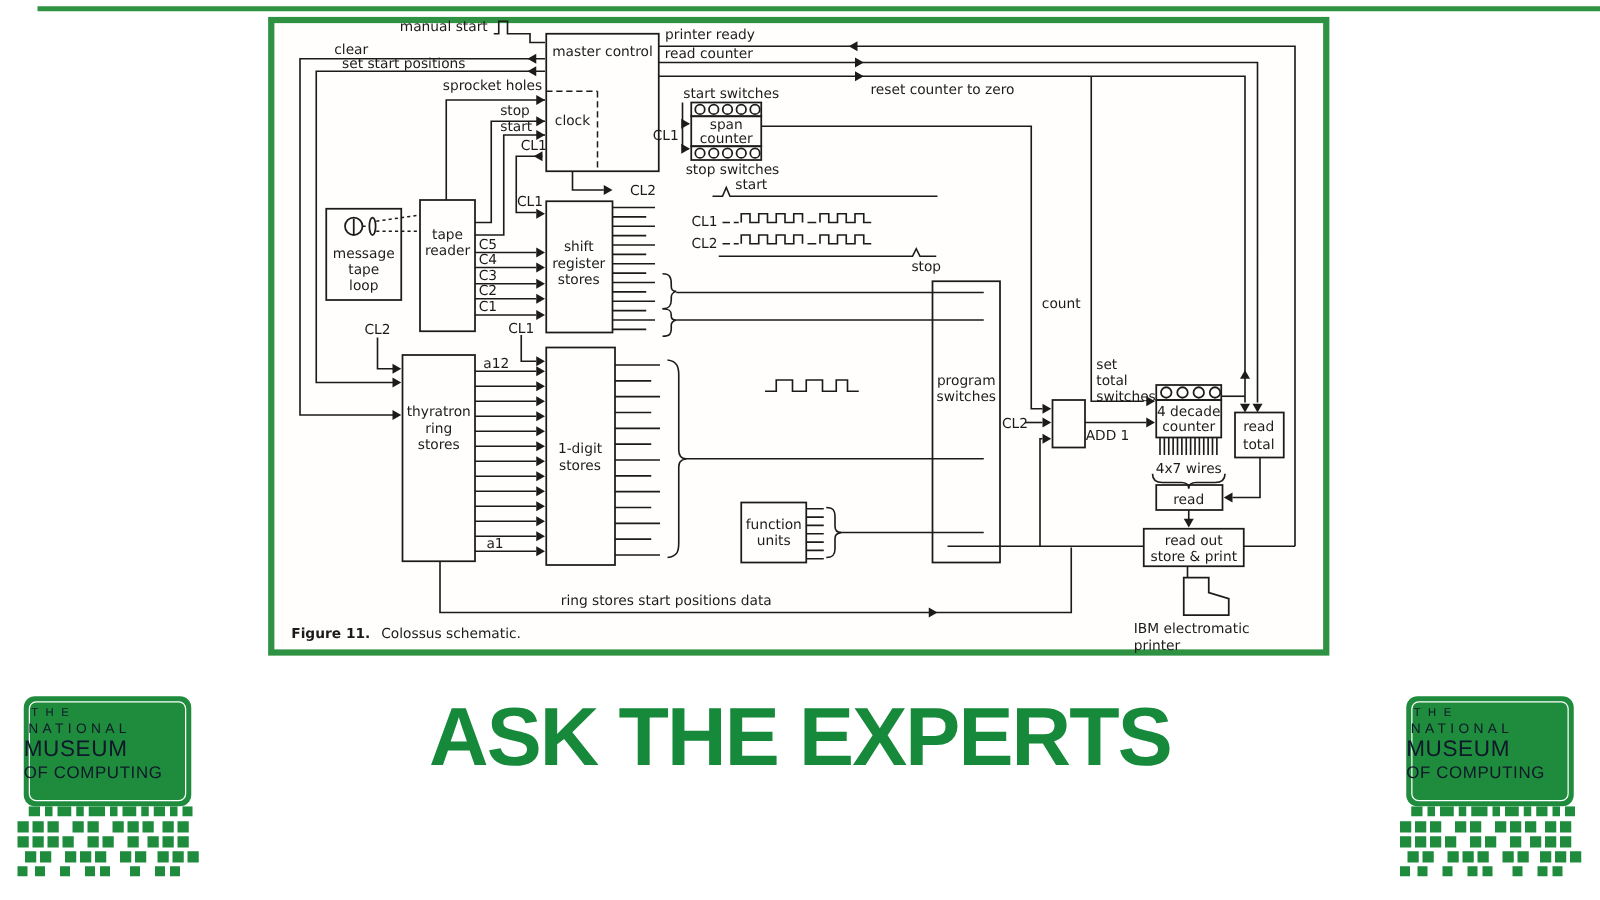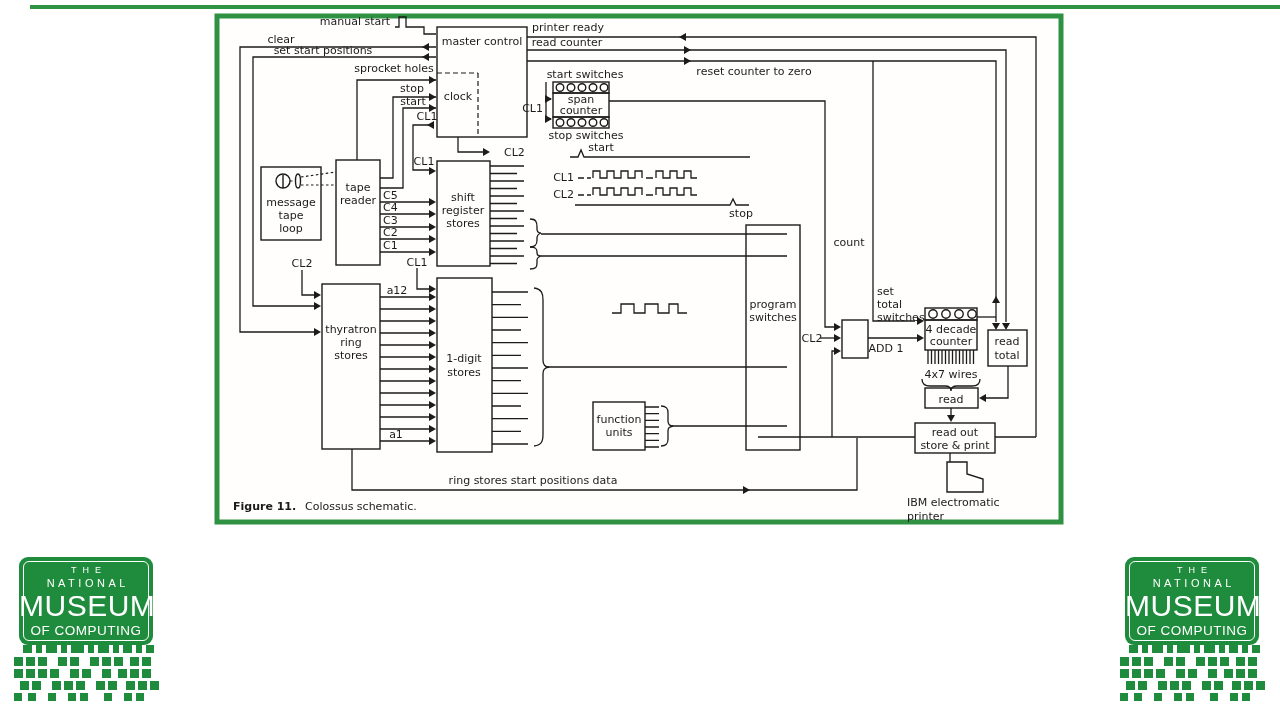--- a/index.html
+++ b/index.html
@@ -13,27 +13,27 @@
   svg text{font-family:"DejaVu Sans",sans-serif;fill:#1b1b1b;font-size:11px;}
   .title-block{
     position:absolute;left:150px;top:556px;width:980px;text-align:center;
     color:#17893a;font-weight:bold;font-size:66px;line-height:66px;letter-spacing:-1.5px;
   }
   .logo{position:absolute;top:557px;width:148px;}
   .logo-left{left:12px;}
   .logo-right{left:1118px;}
   .monitor{
     position:relative;height:88px;margin:0 7px;background:#1e8c3c;border-radius:9px;
-    color:#ffffff;text-align:center;
+    color:#0f172a;text-align:left;
   }
   .monitor .inner-frame{position:absolute;inset:4px;border:1.6px solid #ffffff;border-radius:6px;pointer-events:none;}
   .monitor .txt{position:relative;padding-top:8px;}
   .mline1{font-size:9px;letter-spacing:6px;text-indent:6px;}
   .mline2{font-size:11px;letter-spacing:3.5px;text-indent:3.5px;margin-top:2px;}
-  .mline3{font-size:30px;letter-spacing:0.5px;margin-top:0px;}
+  .mline3{font-size:18px;letter-spacing:0.5px;margin-top:0px;}
   .mline4{font-size:13.5px;letter-spacing:0.5px;margin-top:0;}
   .kbd{display:block;}
 </style>
 </head>
 <body>
 
 <div class="topbar"></div>
 
 <div class="panel">
 <svg width="850" height="512" viewBox="214 13 850 512">
@@ -284,20 +284,21 @@
   </g>
 
   <g font-family="Liberation Serif, serif">
     <text x="233" y="510" font-size="15.5" font-weight="bold" text-anchor="start">Figure 11.</text>
     <text x="305" y="510" font-size="15.5" text-anchor="start">Colossus schematic.</text>
   </g>
 </svg>
 </div>
 
 <div class="title-block">
+  <div>ASK THE EXPERTS</div>
 </div>
 
 <div class="logo logo-left">
   <div class="monitor">
     <div class="inner-frame"></div>
     <div class="txt">
       <div class="mline1">THE</div>
       <div class="mline2">NATIONAL</div>
       <div class="mline3">MUSEUM</div>
       <div class="mline4">OF COMPUTING</div>

